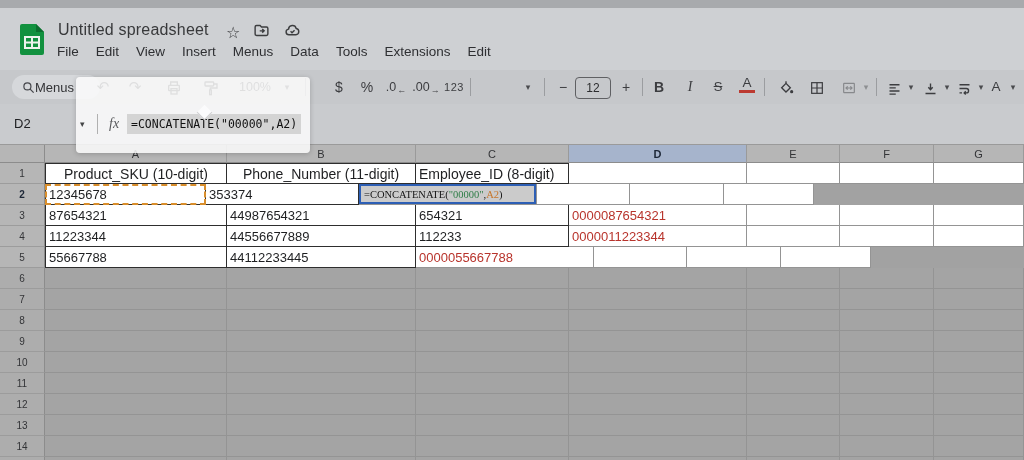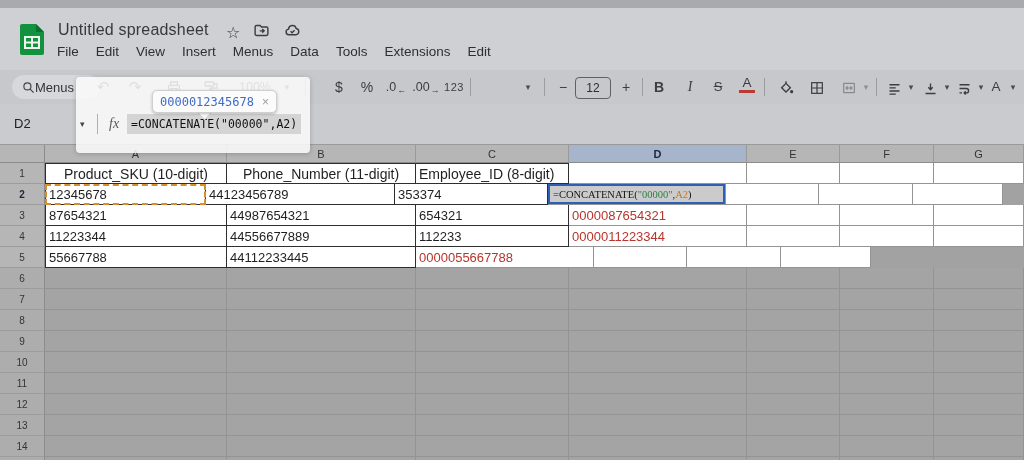--- a/index.html
+++ b/index.html
@@ -236,24 +236,20 @@
   <div class="formulabar">
     <span class="namebox">D2</span>
     <span class="nb-caret">▾</span>
     <span class="fb-divider"></span>
     <span class="fx">fx</span>
     <span class="fb-formula">=CONCATENATE("00000",A2)</span>
   </div>
 
   <div class="spotlight"></div>
   <div class="tt-caret"></div>
-  <div class="tooltip">
-    <span class="val">0000012345678</span>
-    <span class="close">×</span>
-  </div>
 
   <div class="grid" id="grid">
       <div class="g-hrow">
         <div class="g-corner"></div>
         <div class="g-colhdr" style="width: 182px;">A</div>
         <div class="g-colhdr" style="width: 189px;">B</div>
         <div class="g-colhdr" style="width: 153px;">C</div>
         <div class="g-colhdr sel" style="width: 178px;">D</div>
         <div class="g-colhdr" style="width: 93px;">E</div>
         <div class="g-colhdr" style="width: 94px;">F</div>
@@ -265,21 +261,20 @@
         <div class="g-cell tb-b tb-t col-title" style="width: 189px;">Phone_Number (11-digit)</div>
         <div class="g-cell tb-b tb-t col-title left" style="width: 153px;">Employee_ID (8-digit)</div>
         <div class="g-cell" style="width: 178px;"></div>
         <div class="g-cell" style="width: 93px;"></div>
         <div class="g-cell" style="width: 94px;"></div>
         <div class="g-cell" style="width: 90px;"></div>
       </div>
       <div class="g-row early">
         <div class="g-rowhdr sel">2</div>
         <div class="g-cell tb-b tb-l referenced" style="width: 161px;">12345678</div>
-        <div class="g-cell tb-b" style="width: 189px;">44123456789</div>
         <div class="g-cell tb-b" style="width: 153px;">353374</div>
         <div class="g-cell editing" style="width: 178px; font-family: Liberation Serif, serif;">
           <span class="f-plain">=CONCATENATE(</span>
           <span class="f-string">"00000"</span>
           <span class="f-plain">,</span>
           <span class="f-ref">A2</span>
           <span class="f-plain">)</span>
         </div>
         <div class="g-cell" style="width: 93px;"></div>
         <div class="g-cell" style="width: 94px;"></div>

